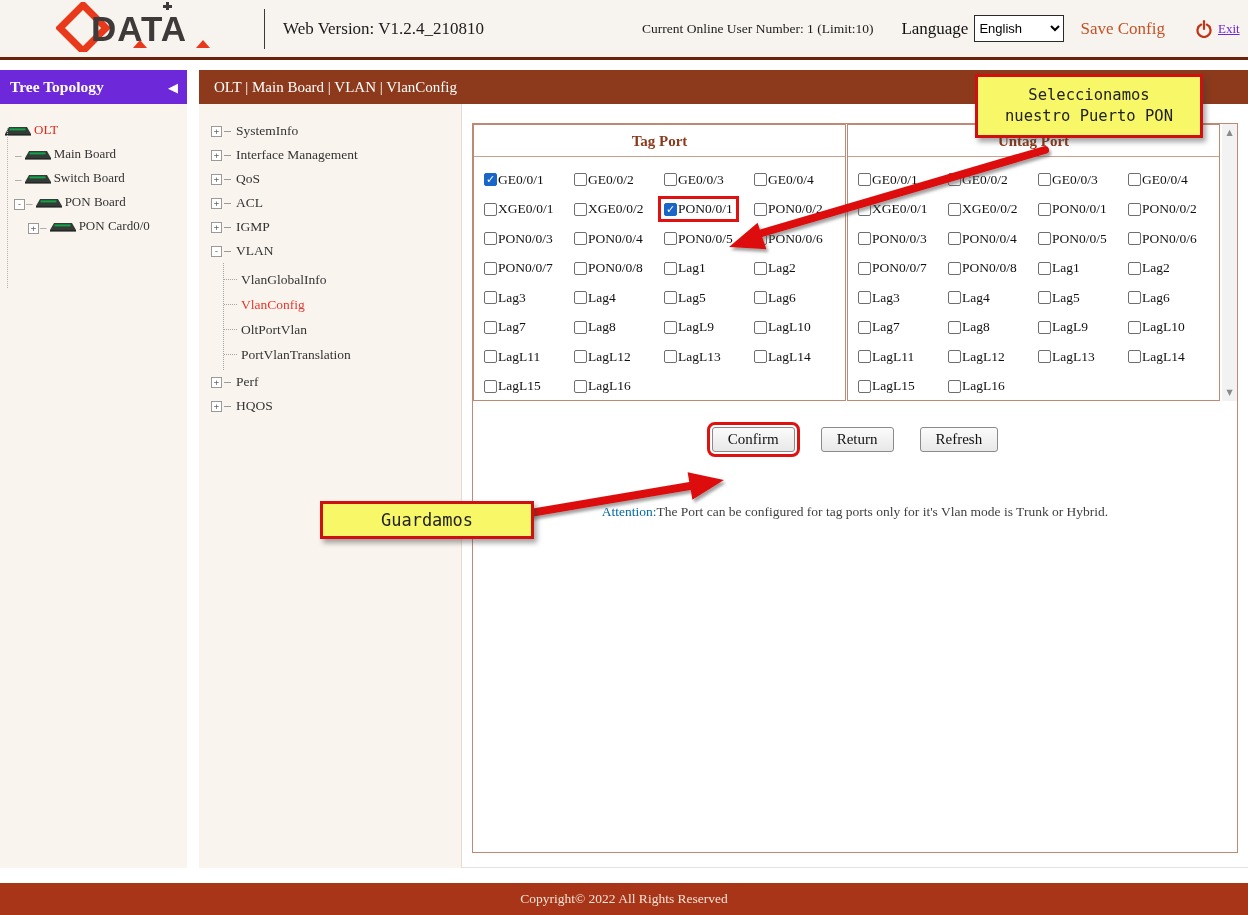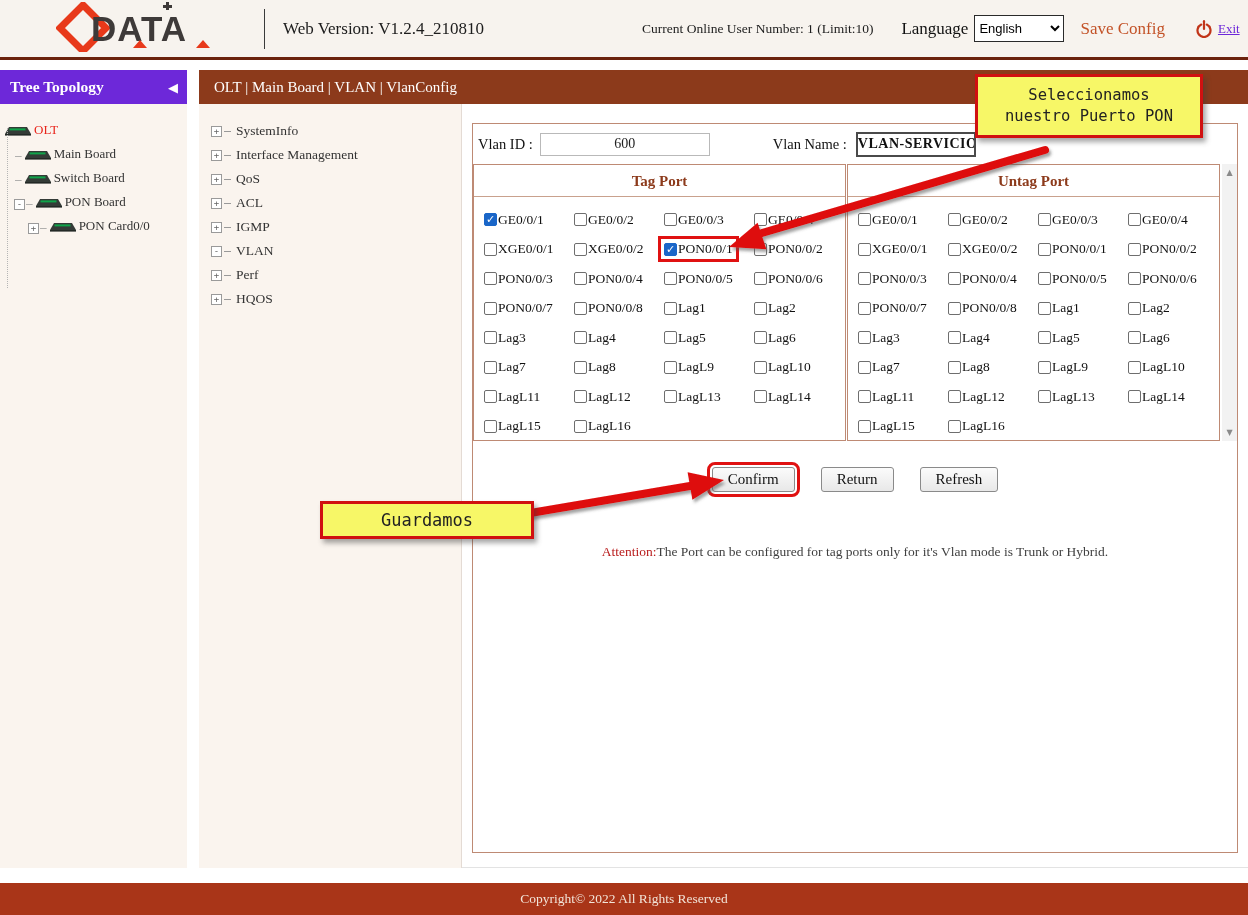--- a/index.html
+++ b/index.html
@@ -91,21 +91,21 @@
               font-family:"DejaVu Sans", sans-serif; cursor:pointer; }
   .sb-up { top:4px; } .sb-down { bottom:4px; }
 
   .btn-row { margin-top:26px; display:flex; justify-content:center; gap:26px; }
   .form-btn { font-family:"Liberation Serif", serif; font-size:15px; color:#111;
               background:linear-gradient(#FBFBFB,#E8E8E8); border:1px solid #8A8A8A;
               border-radius:3px; padding:2px 15px; height:25px; cursor:pointer; }
   .form-btn.hl-red { outline:3px solid #E01111; outline-offset:2px; }
 
   .attention { margin-top:52px; text-align:center; font-size:13.5px; color:#3F3F3F; }
-  .att-label { color:#b91c1c; }
+  .att-label { color:#0369a1; }
 
   
   .footer { position:absolute; left:0; top:883px; width:1248px; height:32px; background:#A93518;
             color:#F2E4D8; font-size:13.5px; text-align:center; line-height:32px; }
 
   
   .note { position:absolute; background:#F7F767; border:3px solid #D01010; z-index:30;
           display:flex; flex-direction:column; align-items:center; justify-content:center;
           font-family:"DejaVu Sans Mono", monospace; color:#222;
           box-shadow:3px 4px 5px rgba(60,60,60,0.45); }
@@ -238,41 +238,49 @@
       <div class="nav-item">
         <span class="exp">+</span>
         <span class="nav-dash"></span>
         <span>IGMP</span>
       </div>
       <div class="nav-item">
         <span class="exp">-</span>
         <span class="nav-dash"></span>
         <span>VLAN</span>
       </div>
+      <div class="nav-children">
+        <div class="nav-child">
+          <span>VlanGlobalInfo</span>
+        </div>
+        <div class="nav-child active">
+          <span>VlanConfig</span>
+        </div>
+        <div class="nav-child">
+          <span>OltPortVlan</span>
+        </div>
+        <div class="nav-child">
+          <span>PortVlanTranslation</span>
+        </div>
+      </div>
       <div class="nav-item">
         <span class="exp">+</span>
         <span class="nav-dash"></span>
         <span>Perf</span>
       </div>
       <div class="nav-item">
         <span class="exp">+</span>
         <span class="nav-dash"></span>
         <span>HQOS</span>
       </div>
     </div>
 
   <div class="content">
     <div class="form-box">
 
-      <div class="vlan-row">
-        <span class="vlan-id-label">Vlan ID :</span>
-        <input class="vlan-id-input" value="600" style="">
-        <span class="vlan-name-label">Vlan Name :</span>
-        <input class="vlan-name-input" value="VLAN-SERVICIO" style="">
-      </div>
 
       <div class="tables-row">
         <div class="port-table">
           <div class="pt-header">Tag Port</div>
           <div class="port-grid">
               <span class="port-cell">
                 <span class="cell-inner">
                   <span class="cb checked"></span>
                   <span class="cb-label">GE0/0/1</span>
                 </span>

